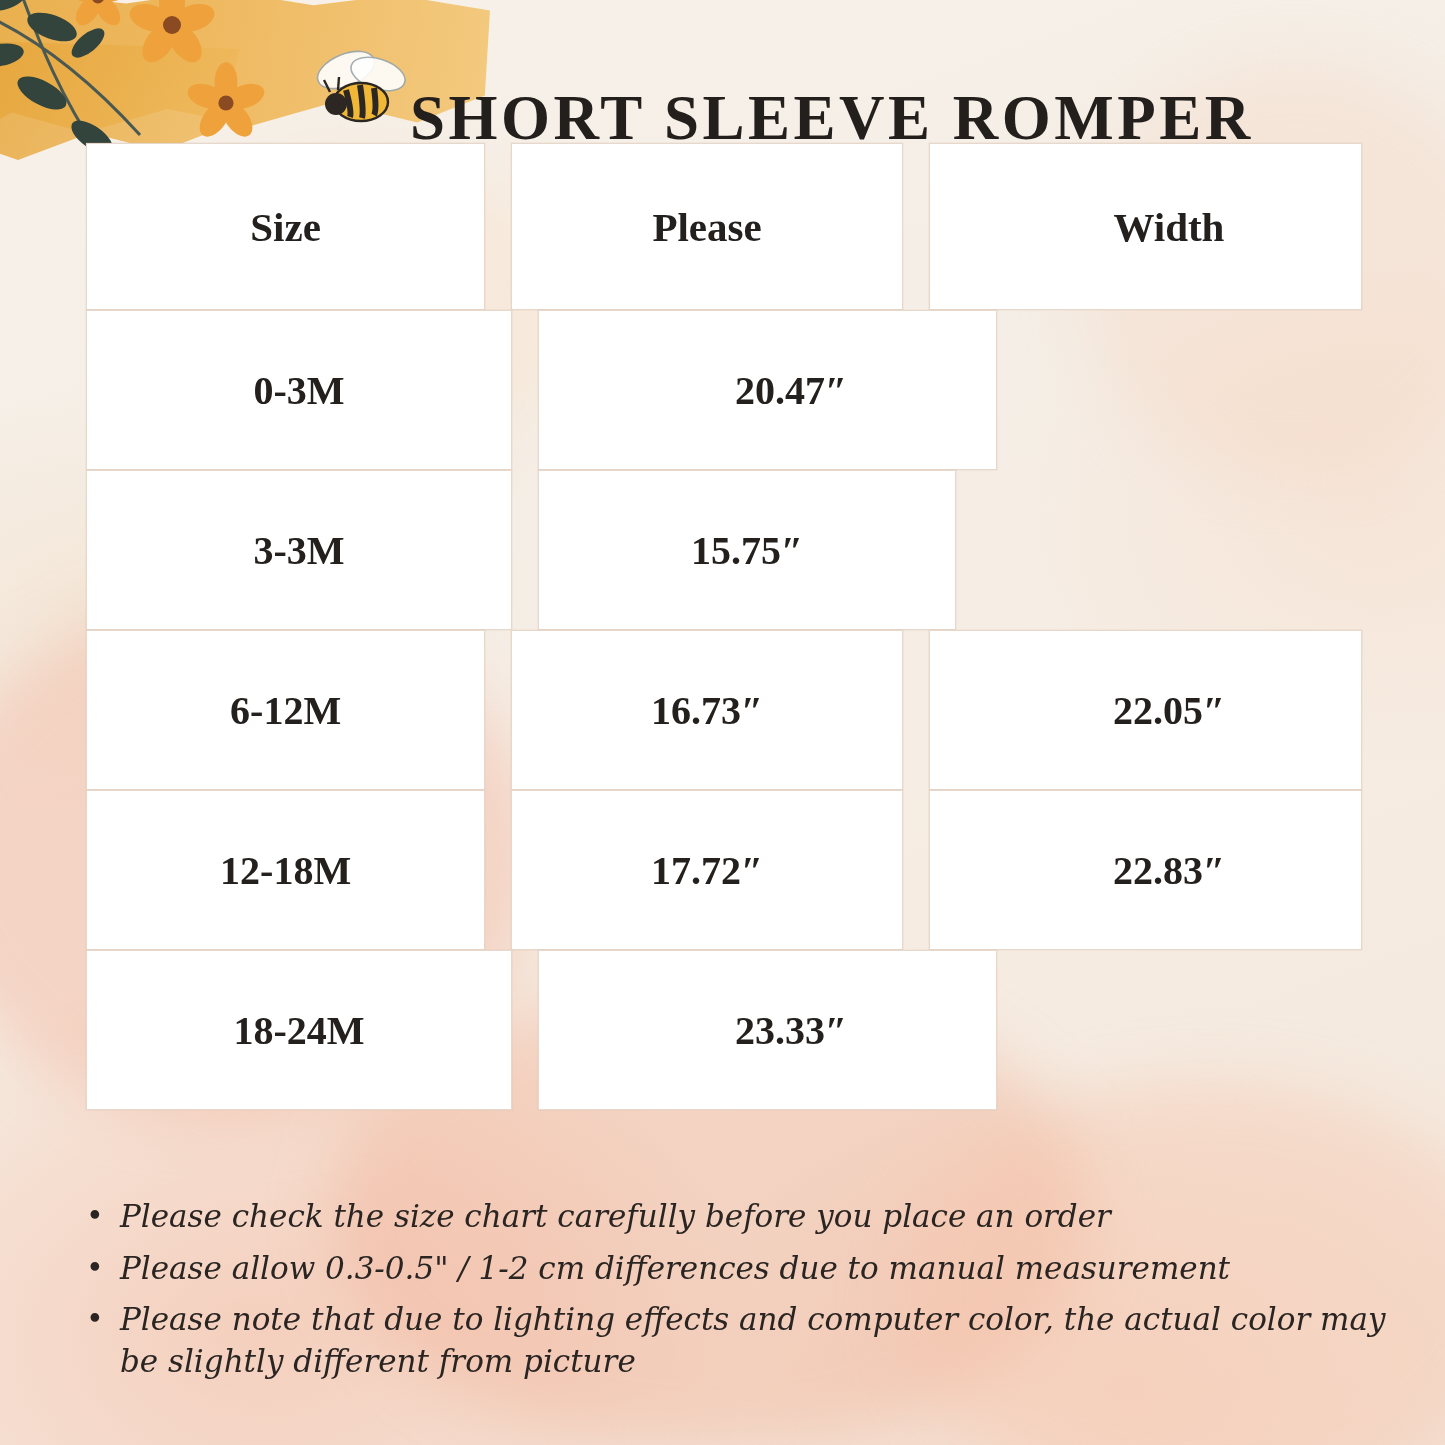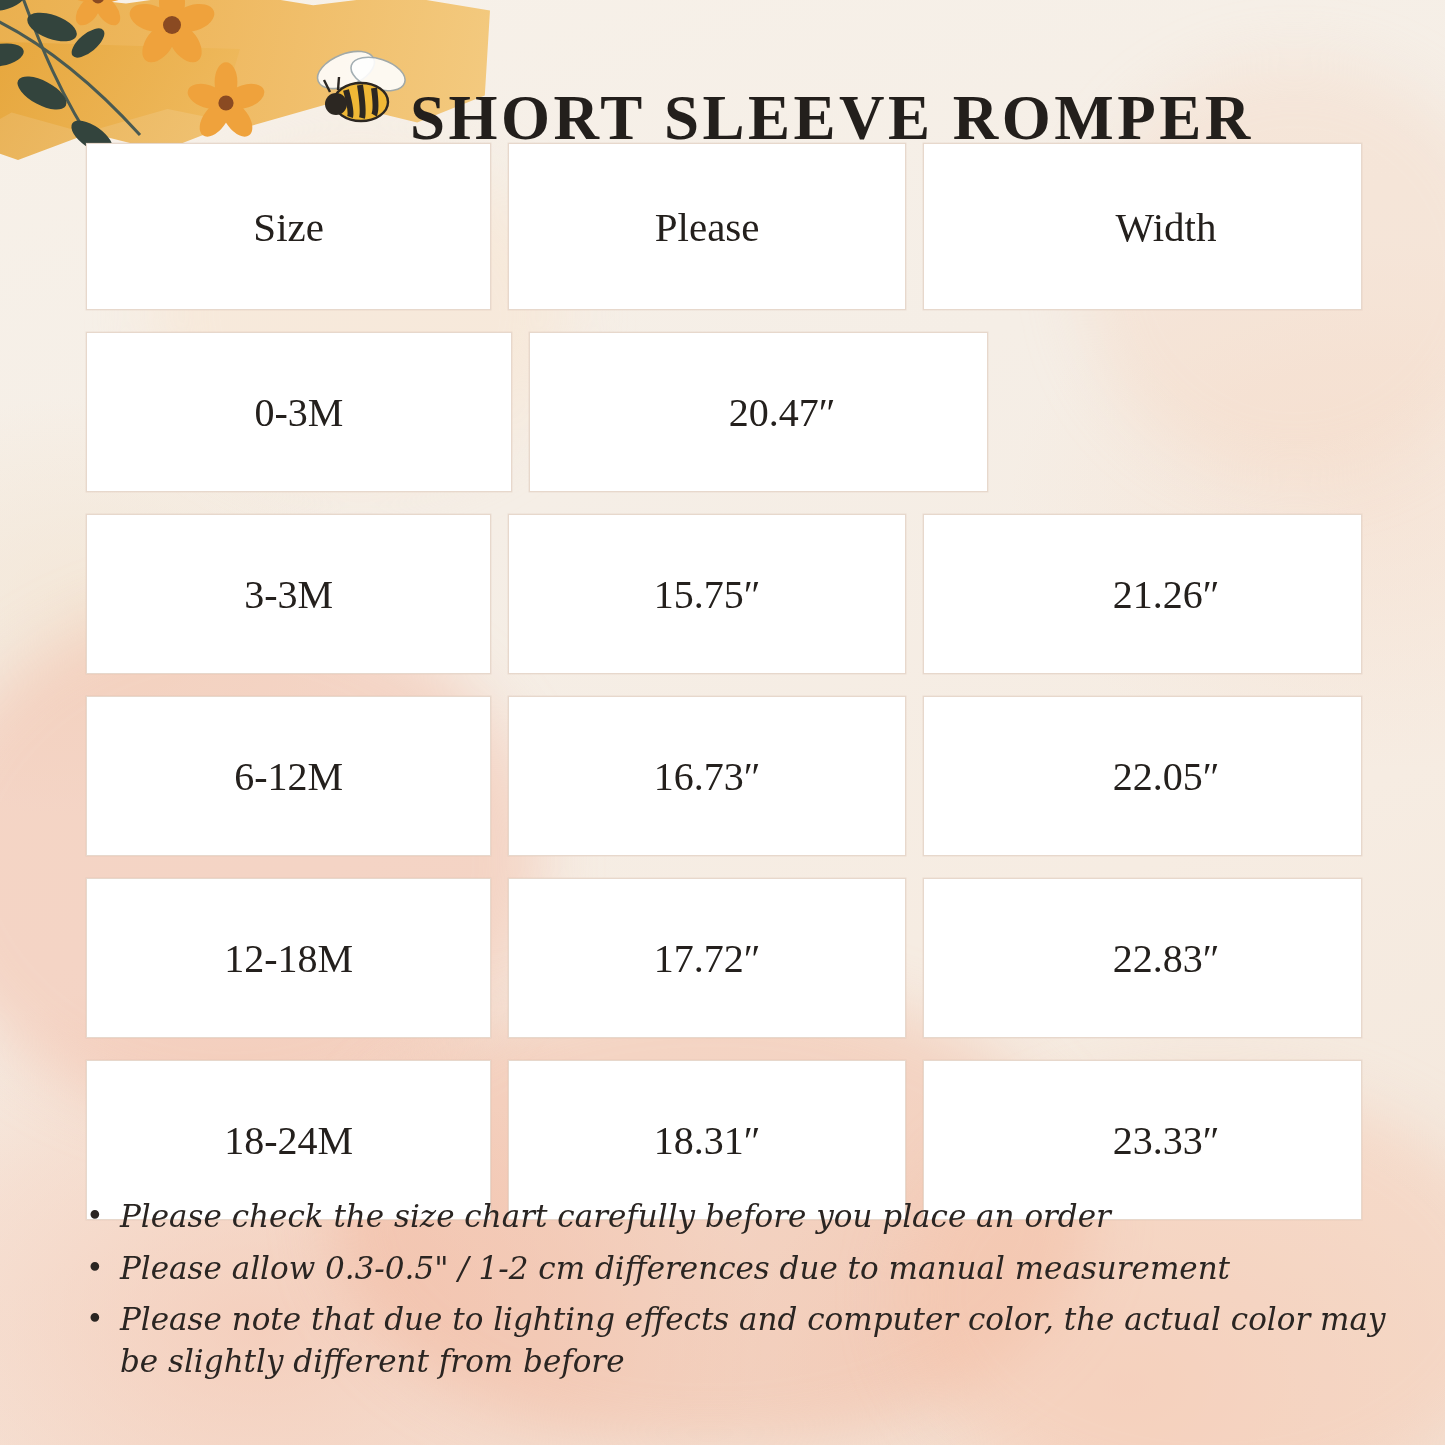--- a/index.html
+++ b/index.html
@@ -96,22 +96,23 @@
 
   
   .table {
     position: absolute;
     left: 86px;
     top: 143px;
     width: 1276px;
   }
   .row {
     display: flex;
-    gap: 17px;
-    margin-bottom: 22px;
+    gap: 26px;
+    margin-bottom: 0;
+    font-weight: bold;
   }
   .cell {
     background: #ffffff;
     border: 1px solid #e7d8cc;
     height: 158px;
     display: flex;
     align-items: center;
     justify-content: center;
     font-size: 40px;
     color: #24201d;
@@ -239,51 +240,49 @@
     </div>
 
     <div class="row">
       <div class="cell c-size">0-3M</div>
       <div class="cell c-wid">20.47″</div>
     </div>
 
     <div class="row">
       <div class="cell c-size">3-3M</div>
       <div class="cell c-len">15.75″</div>
-      <div class="cell c-wid">21.26″</div>
     </div>
 
     <div class="row">
       <div class="cell c-size">6-12M</div>
       <div class="cell c-len">16.73″</div>
       <div class="cell c-wid">22.05″</div>
     </div>
 
     <div class="row">
       <div class="cell c-size">12-18M</div>
       <div class="cell c-len">17.72″</div>
       <div class="cell c-wid">22.83″</div>
     </div>
 
     <div class="row">
       <div class="cell c-size">18-24M</div>
-      <div class="cell c-len">18.31″</div>
       <div class="cell c-wid">23.33″</div>
     </div>
 
   </div>
 
   <div class="notes">
     <div class="note">
       <span class="bullet">•</span>
       <span class="note-text">Please check the size chart carefully before you place an order</span>
     </div>
     <div class="note">
       <span class="bullet">•</span>
       <span class="note-text">Please allow 0.3-0.5" / 1-2 cm differences due to manual measurement</span>
     </div>
     <div class="note">
       <span class="bullet">•</span>
-      <span class="note-text">Please note that due to lighting effects and computer color, the actual color may be slightly different from before</span>
+      <span class="note-text">Please note that due to lighting effects and computer color, the actual color may be slightly different from picture</span>
     </div>
   </div>
 
 </div>
 
 </body></html>

